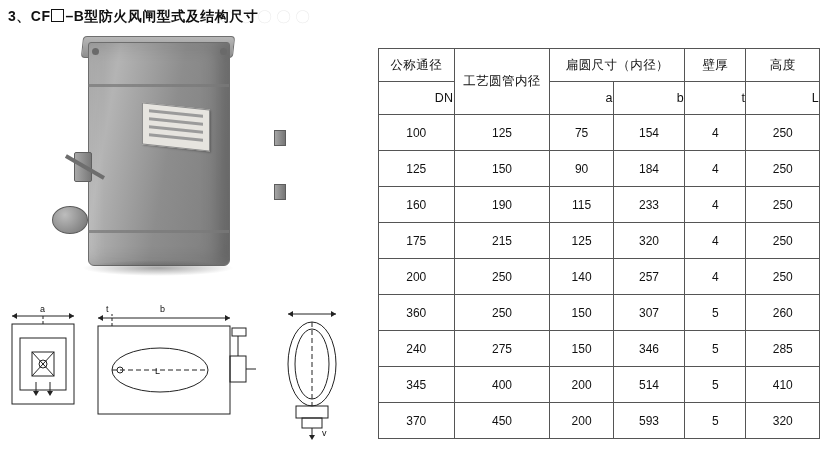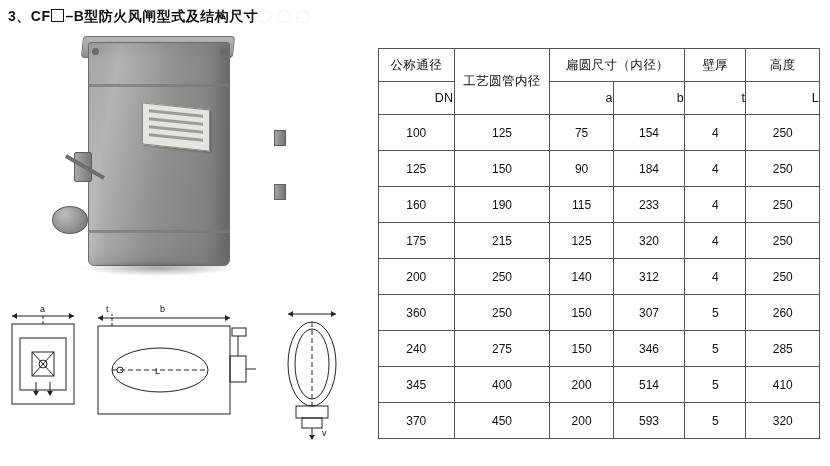--- a/index.html
+++ b/index.html
@@ -352,21 +352,21 @@
           <td>215</td>
           <td>125</td>
           <td>320</td>
           <td>4</td>
           <td>250</td>
         </tr>
         <tr>
           <td>200</td>
           <td>250</td>
           <td>140</td>
-          <td>312</td>
+          <td>257</td>
           <td>4</td>
           <td>250</td>
         </tr>
         <tr>
           <td>360</td>
           <td>250</td>
           <td>150</td>
           <td>307</td>
           <td>5</td>
           <td>260</td>

